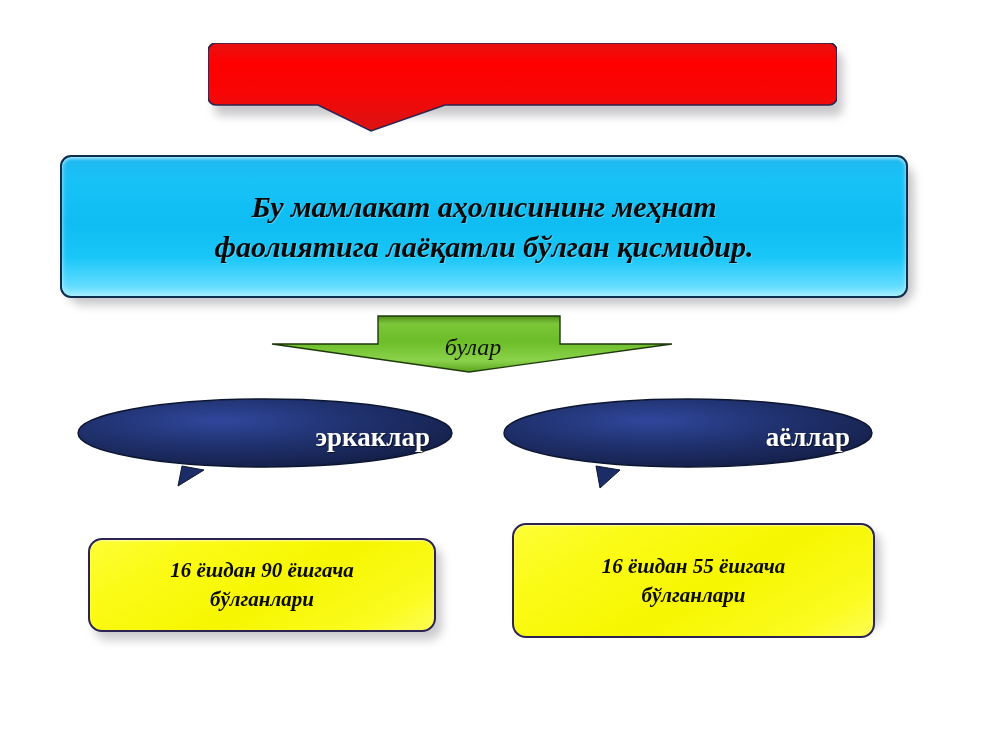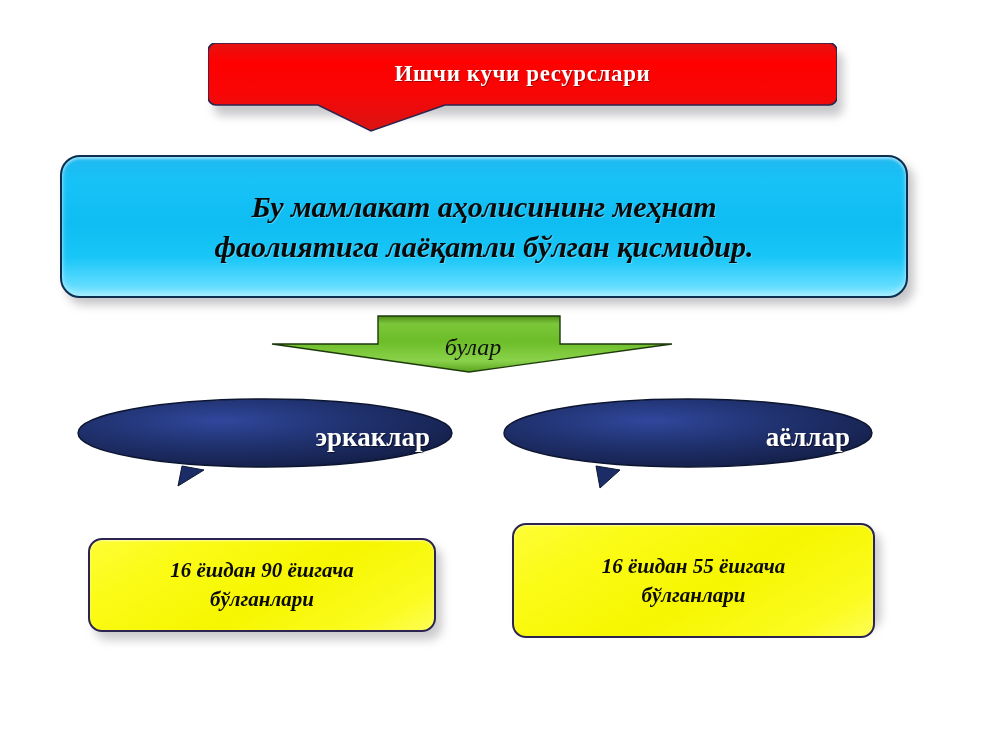--- a/index.html
+++ b/index.html
@@ -71,21 +71,21 @@
     border-radius: 18px;
     filter: blur(5px);
     z-index: 3;
   }
   #cyan-box {
     position: absolute;
     left: 60px;
     top: 155px;
     width: 848px;
     height: 143px;
-    border-radius: 20px;
+    border-radius: 11px;
     border: 2px solid #0d2f4f;
     background: linear-gradient(180deg,
         #1fb9f0 0%,
         #17c2f7 18%,
         #0fbdf2 48%,
         #19c6f8 72%,
         #5fdcff 92%,
         #86e7ff 100%);
     box-sizing: border-box;
     box-shadow: inset 0 2px 3px rgba(255,255,255,0.55),
@@ -199,21 +199,20 @@
       <defs>
         <linearGradient id="redGrad" x1="0" y1="0" x2="0" y2="1">
           <stop offset="0%" stop-color="#e51212"></stop>
           <stop offset="22%" stop-color="#ff0000"></stop>
           <stop offset="55%" stop-color="#f90505"></stop>
           <stop offset="100%" stop-color="#d91414"></stop>
         </linearGradient>
       </defs>
       <path d="M8,0 H621 a8,8 0 0 1 8,8 V54 a8,8 0 0 1 -8,8 H237 L163,88 L110,62 H8 a8,8 0 0 1 -8,-8 V8 a8,8 0 0 1 8,-8 Z" fill="url(#redGrad)" stroke="#2b2450" stroke-width="1.6"></path>
     </svg>
-    <div id="red-banner-label">Ишчи кучи ресурслари</div>
   </div>
 
   <div id="cyan-box-shadow"></div>
   <div id="cyan-box">
     <div id="cyan-box-text">
       <span>Бу мамлакат аҳолисининг меҳнат</span><br>
       <span>фаолиятига лаёқатли бўлган қисмидир.</span>
     </div>
   </div>
 

